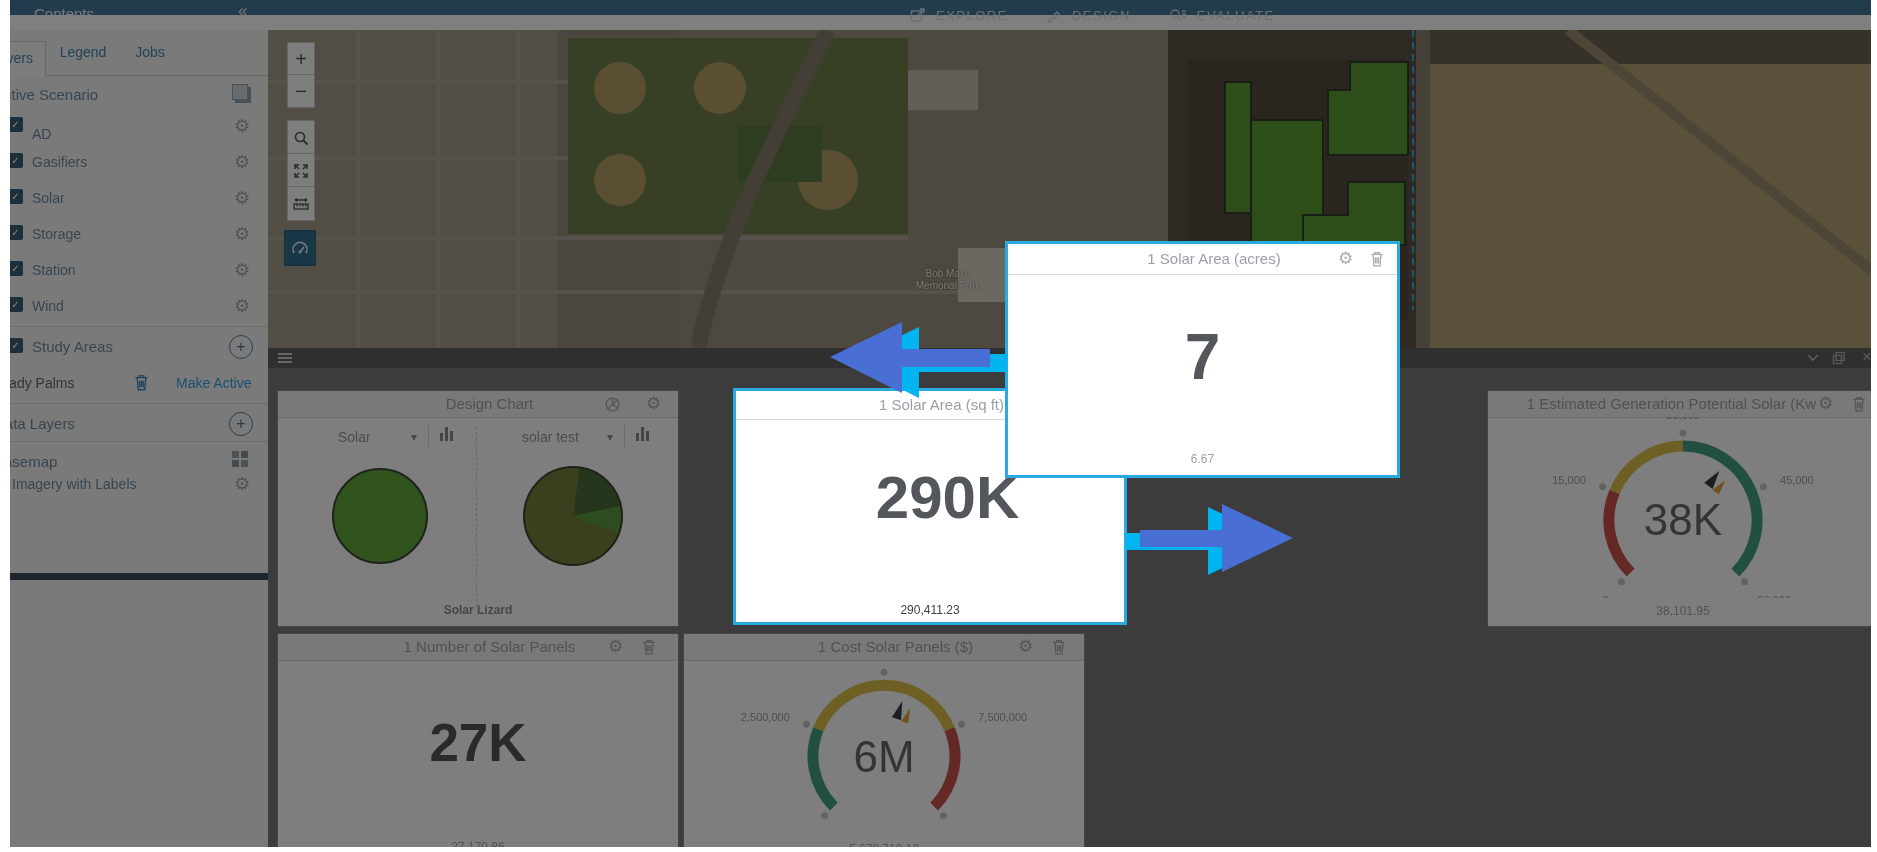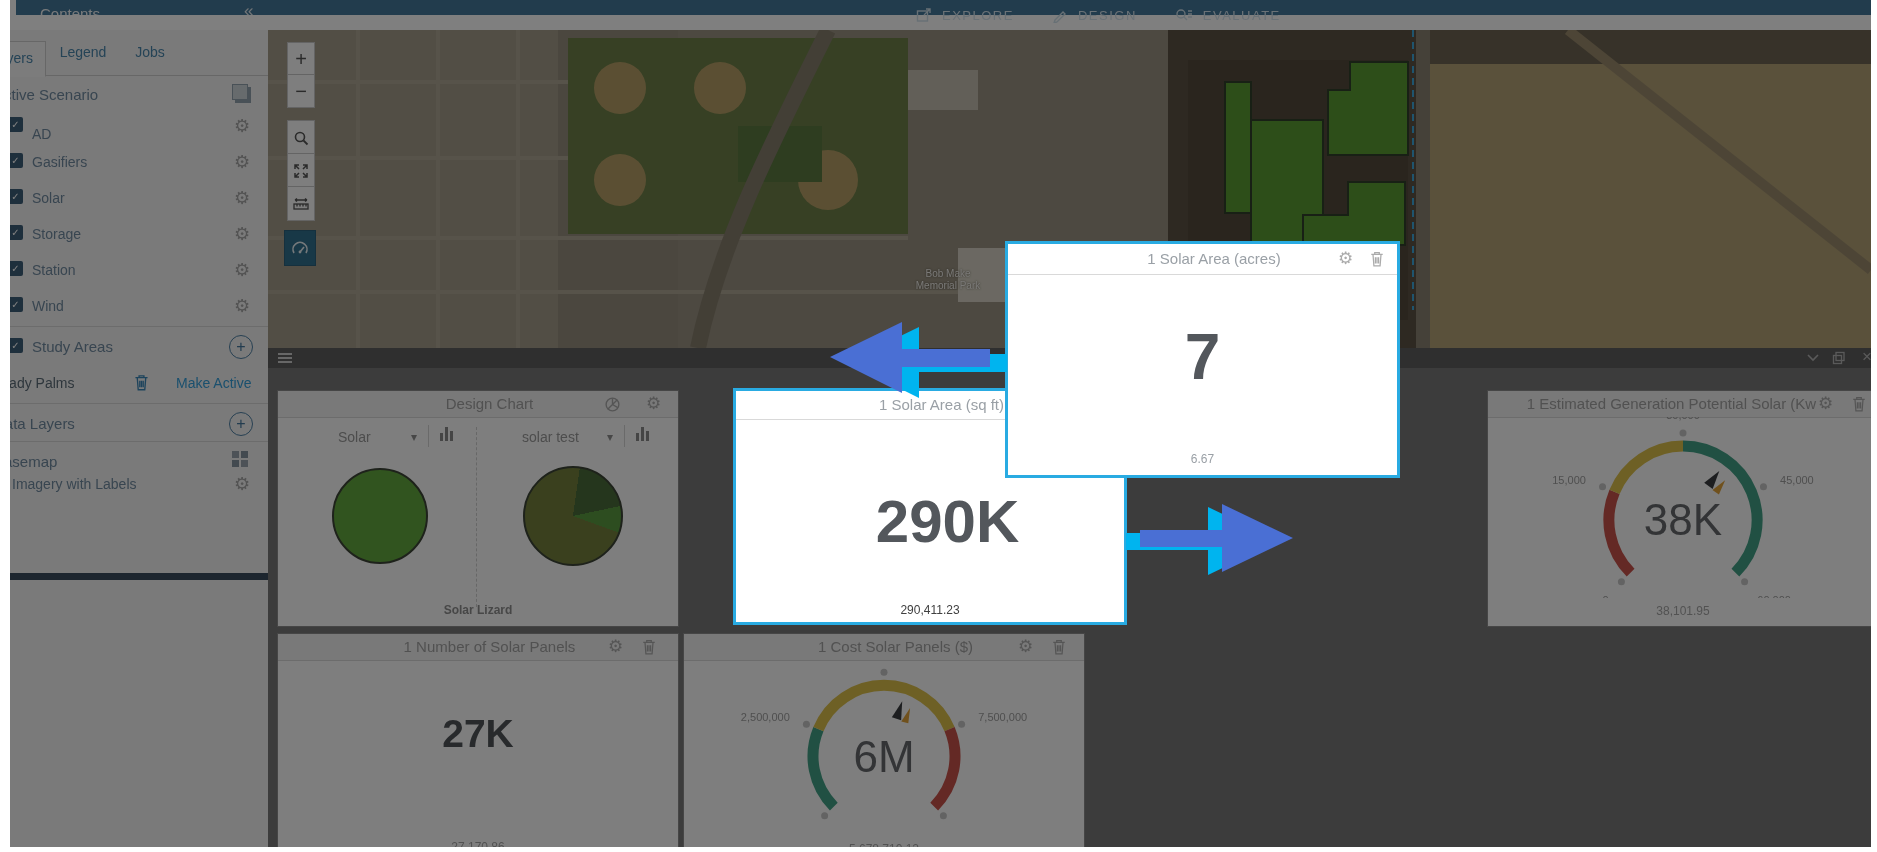--- a/index.html
+++ b/index.html
@@ -1,20 +1,20 @@
 <!DOCTYPE html>
 <html style="--topbar-bg: #45789a; --highlight-border: #29abe2; --arrow-blue: #4a6fd4; --arrow-cyan: #00b4ef; --polygon-green: #5a9c33; --link-blue: #35a0dc; --active-tool-bg: #31708e;"><head>
 <meta charset="utf-8">
 <style>
   html,body{margin:0;padding:0;background:#888;}
   .screen{position:relative;width:1877px;height:852px;background:#ffffff;overflow:hidden;
     font-family:"Liberation Sans","DejaVu Sans",sans-serif;}
   .abs{position:absolute;}
   
-  .topbar{left:16px;top:0;width:1861px;height:15px;background:var(--topbar-bg,#45789a);z-index:1;}
+  .topbar{left:10px;top:0;width:1861px;height:15px;background:var(--topbar-bg,#45789a);z-index:1;}
   .contents-label{left:24px;top:5px;color:rgba(255,255,255,.92);font-size:15px;}
   .collapse-btn{left:228px;top:1px;color:rgba(255,255,255,.85);font-size:17px;cursor:pointer;}
   .nav{left:900px;top:0;height:30px;display:flex;align-items:center;gap:38px;color:#d5e4ee;
     font-size:13px;letter-spacing:1.5px;}
   .nav-item{display:flex;align-items:center;gap:10px;cursor:pointer;}
   .nav-item svg{stroke:#cfe0ea;fill:none;stroke-width:1.4;}
   
   .sidebar{left:0;top:30px;width:268px;height:817px;background:#f4f4f4;border-right:1px solid #d5d5d5;z-index:1;}
   .tabsbar{position:absolute;left:0;top:0;width:268px;height:45px;border-bottom:1px solid #cfcfcf;}
   .tab-active{position:absolute;left:-22px;top:11px;width:66px;height:34px;background:#f8f8f8;
@@ -339,21 +339,21 @@
   </div>
 
   <div class="card" style="left:277px;top:633px;width:400px;height:219px;">
     <div class="card-header">
       <div class="card-title">1 Number of Solar Panels</div>
       <span class="hicon-gear" style="left:330px;">⚙</span>
       <svg class="hicon-trash" style="left:364px;" width="14" height="16" viewBox="0 0 12 14">
           <path d="M1 3h10M4 3V1.5h4V3M2.5 3l.8 10h5.4l.8-10M4.6 5.5v5.5M6 5.5v5.5M7.4 5.5v5.5" fill="none" stroke="#ababab" stroke-width="1.1"></path>
         </svg>
     </div>
-    <div class="big-value" style="top:78px;font-size:39px;">27K</div>
+    <div class="big-value" style="top:78px;font-size:53px;">27K</div>
     <div class="exact-value" style="top:206px;">27,170.86</div>
   </div>
 
   <div class="card" style="left:683px;top:633px;width:400px;height:219px;">
     <div class="card-header">
       <div class="card-title">1 Cost Solar Panels ($)</div>
       <span class="hicon-gear" style="left:334px;">⚙</span>
       <svg class="hicon-trash" style="left:368px;" width="14" height="16" viewBox="0 0 12 14">
           <path d="M1 3h10M4 3V1.5h4V3M2.5 3l.8 10h5.4l.8-10M4.6 5.5v5.5M6 5.5v5.5M7.4 5.5v5.5" fill="none" stroke="#ababab" stroke-width="1.1"></path>
         </svg>
@@ -379,21 +379,21 @@
     </div>
     <div class="exact-value" style="top:208px;">5,678,710.12</div>
   </div>
 
   <div class="abs dim"></div>
 
   <div class="hl-card" style="left:733px;top:388px;width:388px;height:231px;">
     <div class="card-header">
       <div class="card-title" style="top:5px;color:#9aa0a6;">1 Solar Area (sq ft)</div>
     </div>
-    <div class="big-value" style="top:96px;font-size:60px;color:#53575c;padding-left:35px;">290K</div>
+    <div class="big-value" style="top:72px;font-size:60px;color:#53575c;padding-left:35px;">290K</div>
     <div class="exact-value" style="top:212px;color:#404040;">290,411.23</div>
   </div>
 
   <div class="hl-card" style="left:1005px;top:241px;width:389px;height:231px;">
     <div class="card-header" style="height:30px;">
       <div class="card-title" style="top:6px;color:#9aa0a6;">1 Solar Area (acres)</div>
       <span class="hicon-gear" style="left:330px;top:6px;">⚙</span>
       <svg class="hicon-trash" style="left:362px;top:7px;" width="14" height="16" viewBox="0 0 12 14">
           <path d="M1 3h10M4 3V1.5h4V3M2.5 3l.8 10h5.4l.8-10M4.6 5.5v5.5M6 5.5v5.5M7.4 5.5v5.5" fill="none" stroke="#ababab" stroke-width="1.1"></path>
         </svg>

